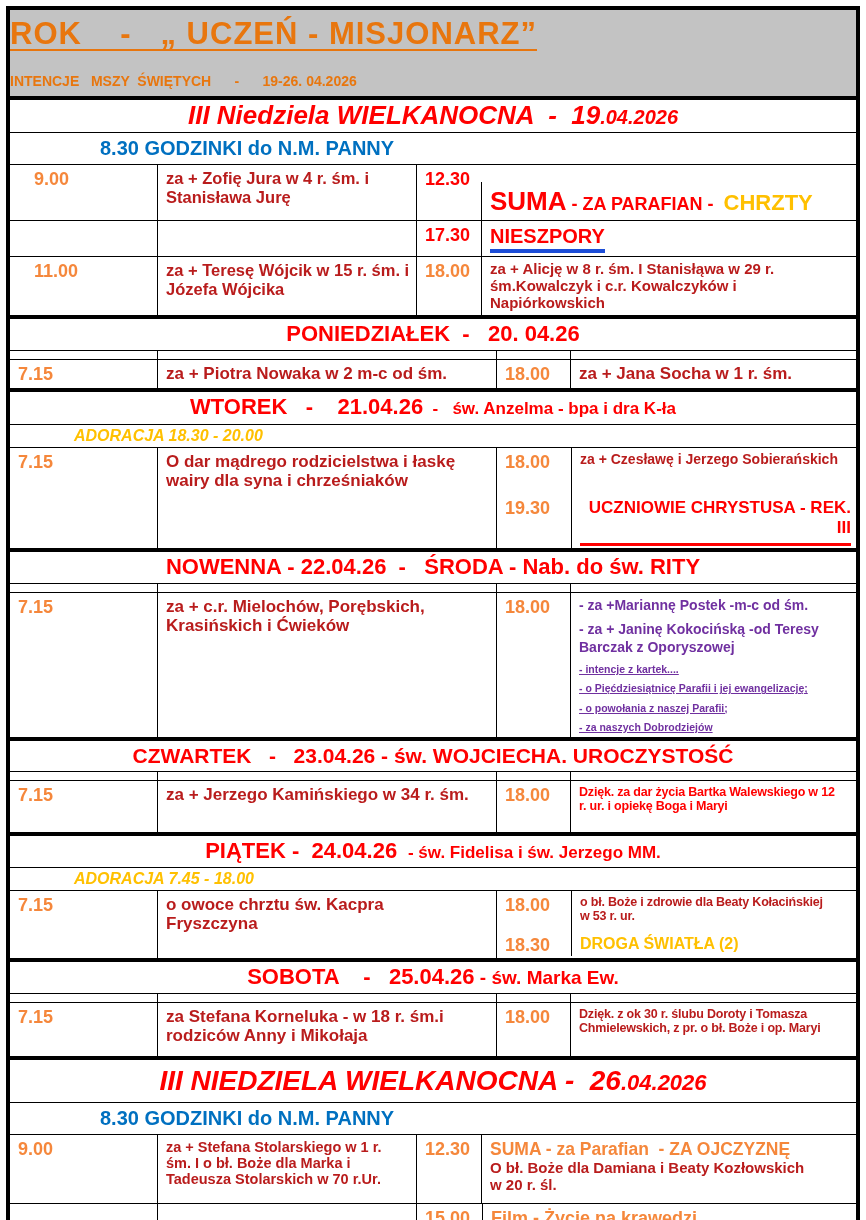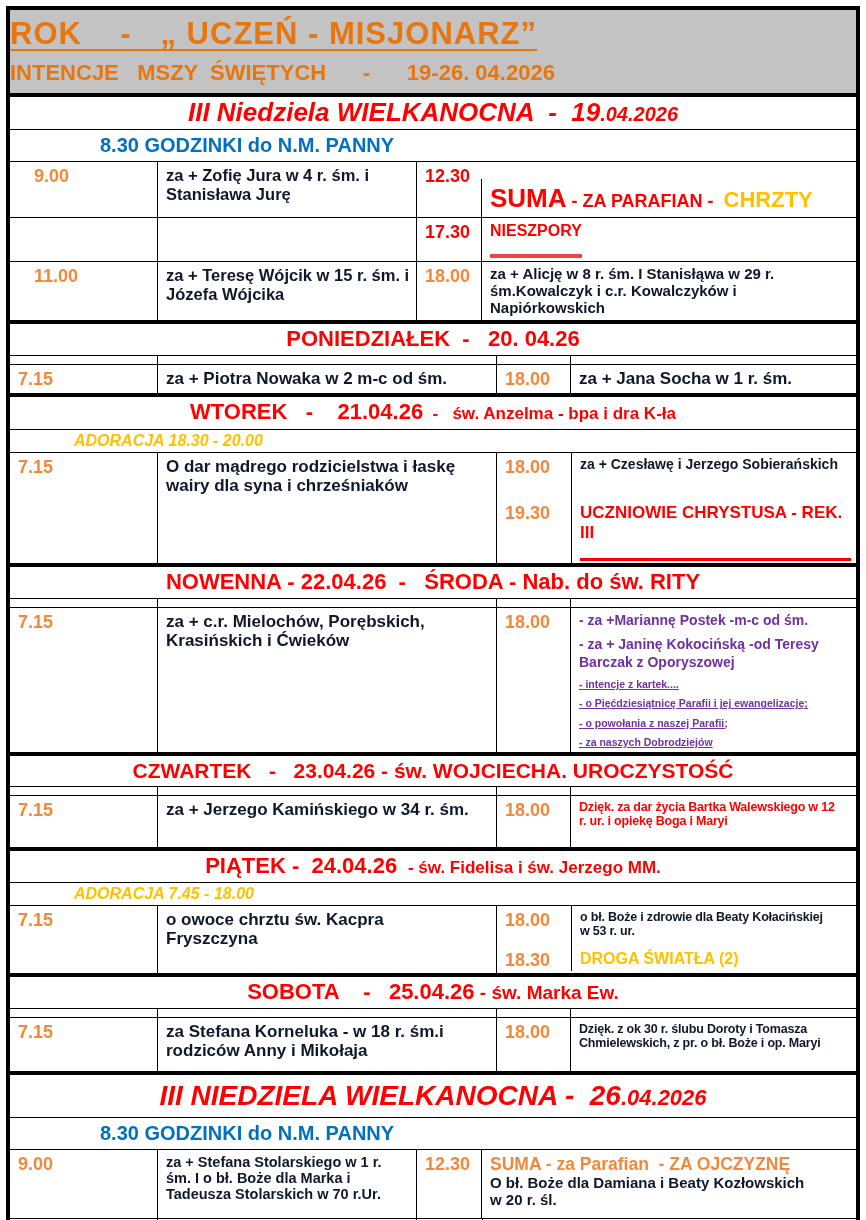--- a/index.html
+++ b/index.html
@@ -9,21 +9,21 @@
     font-family: "Liberation Sans", sans-serif;
     font-weight: 700;
     overflow: hidden;
   }
   .board { margin: 6px; border: 4px solid #000; background: #fff; }
 
   
   .gray { background: #c3c3c3; text-align: left; padding: 6px 0 7px; }
   .t1 { display: inline-block; color: #e8760e; font-size: 31px; white-space: pre;
         text-decoration: underline; text-underline-offset: 5px; text-decoration-thickness: 2px; letter-spacing: 1px; }
-  .t2 { color: #e8760e; font-size: 22px; white-space: pre; margin-top: 8px; }
+  .t2 { color: #e8760e; font-size: 14px; white-space: pre; margin-top: 21px; }
 
   
   .sunhdr { border-top: 4px solid #000; text-align: center; color: #ff0000; font-style: italic; padding: 2px 0 3px; line-height: 1.05; white-space: pre; }
   .sunhdr .big { font-size: 26px; }
   .sunhdr .tail { font-size: 20px; }
   .sunhdr.caps { padding: 6px 0; }
   .sunhdr.caps .big { font-size: 28px; }
   .sunhdr.caps .tail { font-size: 22px; }
 
   .godz { border-top: 1px solid #000; color: #0070c0; font-size: 20px; padding: 4px 0 4px 90px; }
@@ -36,41 +36,41 @@
   
   .row4 { display: grid; border-top: 1px solid #000; }
   .sun-cols { grid-template-columns: 147px 259px 65px 1fr; }
   .wk-cols  { grid-template-columns: 147px 339px 74px 1fr; }
   .c { padding: 4px 5px 3px 8px; }
   .c + .c, .sub { border-left: 1px solid #000; }
   .thin { min-height: 9px; }
   .thin .c { padding: 0; }
 
   .time { color: #f5873b; font-size: 18px; }
-  .desc { color: #0f172a; font-size: 17px; line-height: 1.12; white-space: pre-line; }
+  .desc { color: #b91c1c; font-size: 17px; line-height: 1.12; white-space: pre-line; }
   .red  { color: #ff0000; }
   .gold { color: #ffc000; }
   .purple { color: #7030a0; }
   .pl24 { padding-left: 24px; }
 
   .f165 { font-size: 16.5px; }
   .f15  { font-size: 15px; }
   .f145 { font-size: 14.5px; }
   .f14  { font-size: 14px; }
   .f125 { font-size: 12.5px; letter-spacing: -0.2px; }
 
   
   .sub { display: grid; padding: 0; grid-column: 3 / 5; align-content: start; }
   .sub.wk  { grid-template-columns: 74px 1fr; }
   .sub.sun { grid-template-columns: 65px 1fr; }
   .sub .st { padding: 4px 2px 0 8px; }
   .sub .sd { border-left: 1px solid #000; padding: 4px 5px 2px 8px; }
 
-  .u-red  { display: inline-block; border-bottom: 4px solid #ef4444; padding-bottom: 14px; font-size: 16px; }
-  .u-red2 { display: inline-block; border-bottom: 3px solid #ff0000; padding-bottom: 15px; font-size: 17px; }
+  .u-red  { display: inline-block; border-bottom: 4px solid #1d4ed8; padding-bottom: 1px; font-size: 20px; }
+  .u-red2 { display: inline-block; border-bottom: 3px solid #ff0000; padding-bottom: 5px; font-size: 17px; text-align: right; }
   .u-or   { display: inline-block; border-bottom: 3px solid #f5873b; padding-bottom: 1px; font-size: 18px; }
 
   .sumaline  { white-space: pre; margin-top: 17px; }
   .suma-big  { font-size: 26px; }
   .suma-mid  { font-size: 18px; }
   .suma-gold { font-size: 22px; }
   .suma2 { font-size: 17.5px; color: #f5873b; white-space: pre; }
 
   .pbig   { font-size: 14px; line-height: 1.25; margin-bottom: 7px; white-space: pre-line; }
   .psmall { font-size: 10.5px; line-height: 1.25; margin-top: 6px; text-decoration: underline; }

